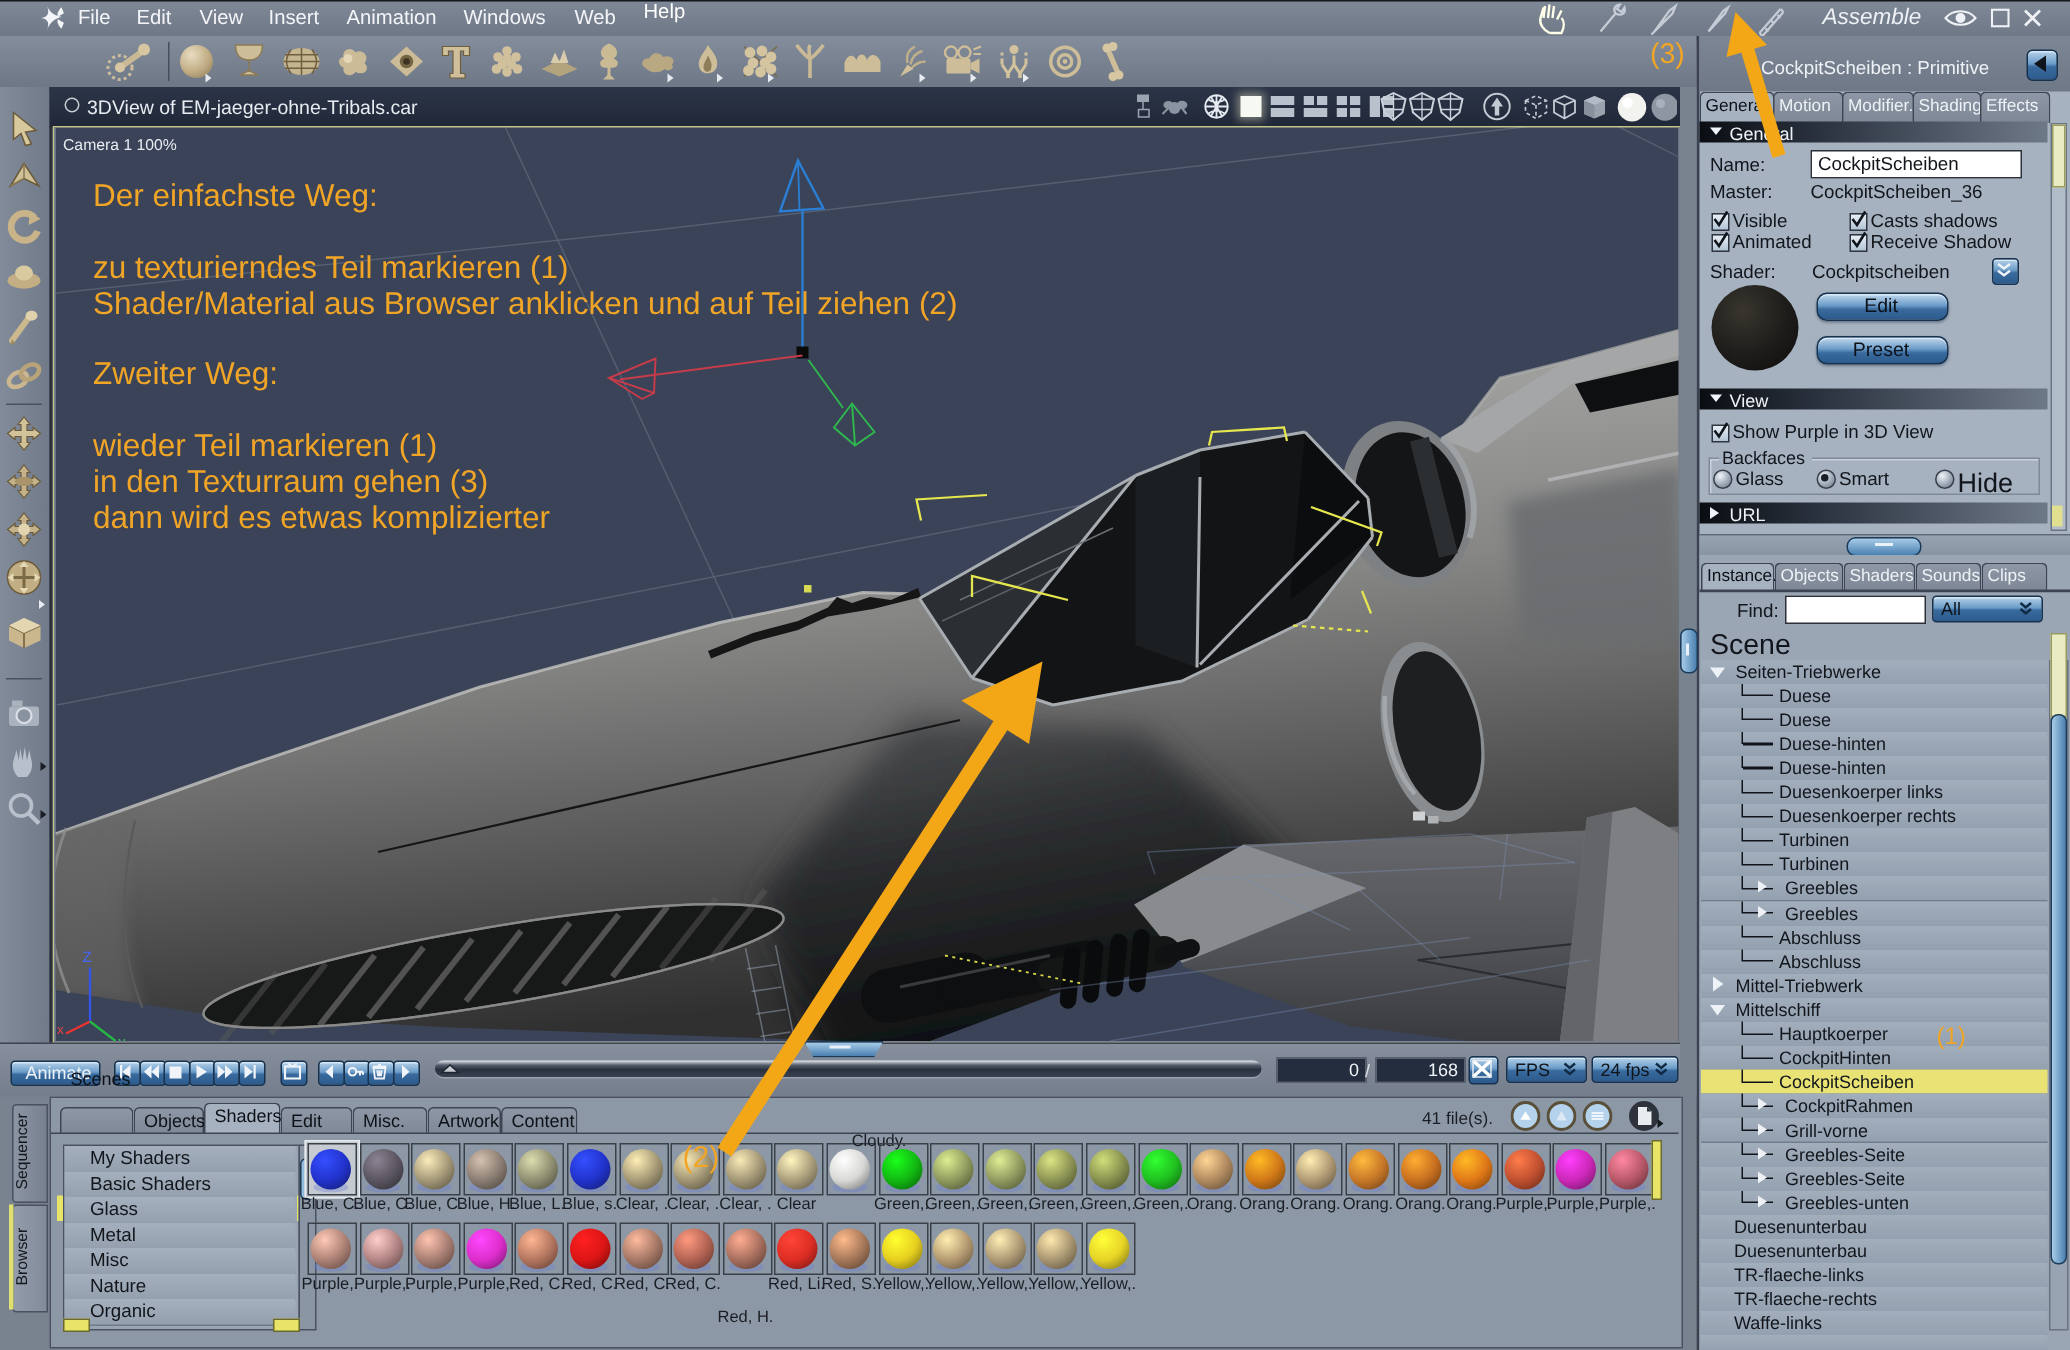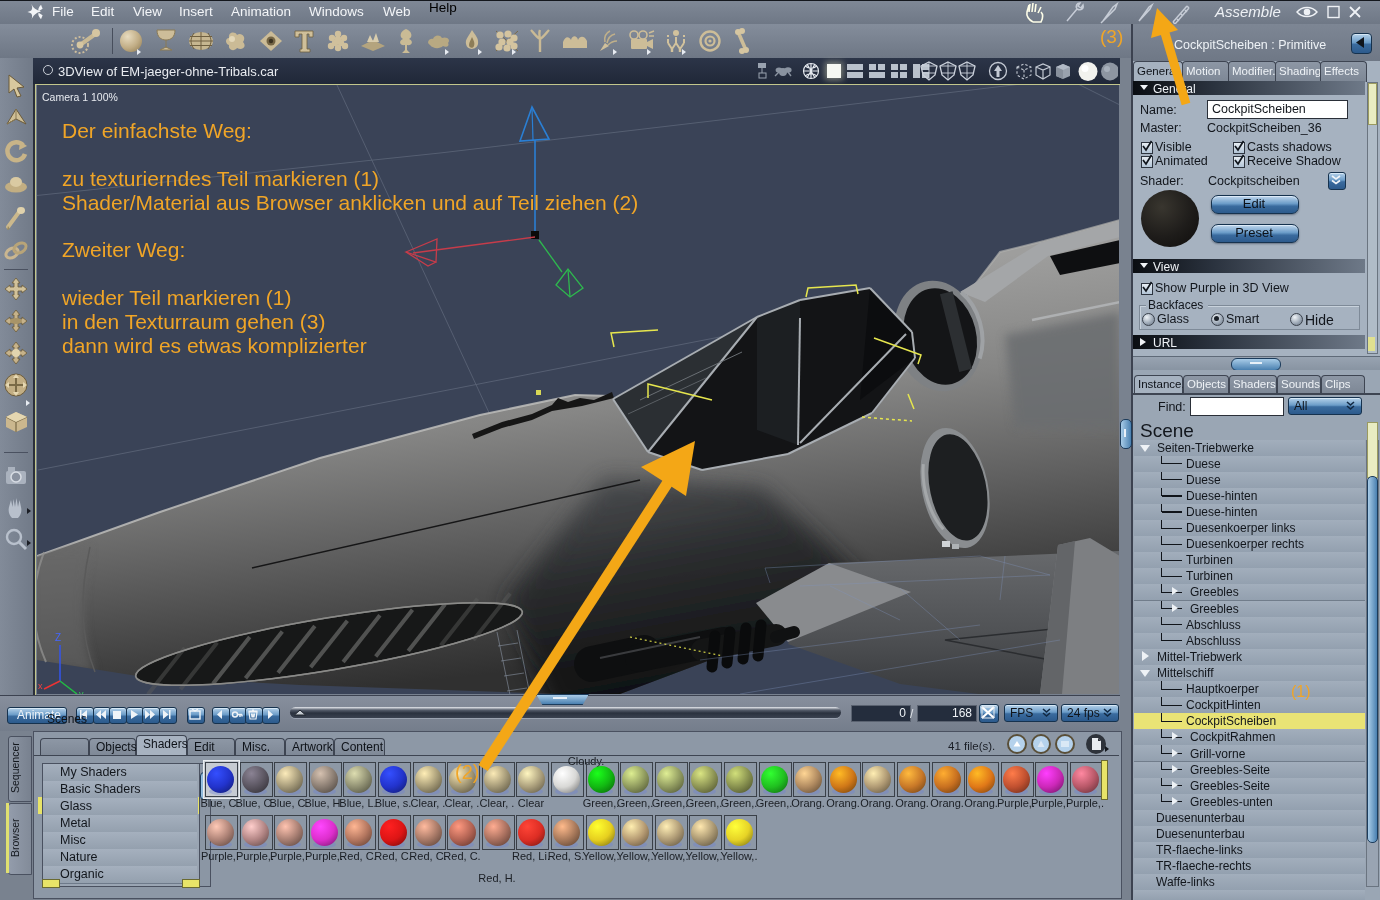--- a/index.html
+++ b/index.html
@@ -17,21 +17,21 @@
 <path d="M20 2 C17 5 16 8 17 10 L22 7 Z" fill="#f2f4f7"></path>
 <path d="M20 20 C17 17 16 14 17 12 L22 15 Z" fill="#f2f4f7"></path>
   </svg>
 <div class="txt" style="left:52px;top:4px;font-size:13.5px;color:#f3f5f8;">File</div>
 <div class="txt" style="left:91px;top:4px;font-size:13.5px;color:#f3f5f8;">Edit</div>
 <div class="txt" style="left:133px;top:4px;font-size:13.5px;color:#f3f5f8;">View</div>
 <div class="txt" style="left:179px;top:4px;font-size:13.5px;color:#f3f5f8;">Insert</div>
 <div class="txt" style="left:231px;top:4px;font-size:13.5px;color:#f3f5f8;">Animation</div>
 <div class="txt" style="left:309px;top:4px;font-size:13.5px;color:#f3f5f8;">Windows</div>
 <div class="txt" style="left:383px;top:4px;font-size:13.5px;color:#f3f5f8;">Web</div>
-<div class="txt" style="left:429px;top:0;font-size:13.5px;color:#000000;">Help</div>
+<div class="txt" style="left:429px;top:0;font-size:13.5px;color:#ffffff;">Help</div>
 <svg class="abs" style="left:1015px;top:0px" width="200" height="26" viewBox="0 0 200 26">
 <g stroke="#e8ecdc" stroke-width="1.6" fill="none">
 <path d="M18 22 C14 20 11 16 12 12 L14 5 M14 12 L15 4 M17 12 L18 3 M20 12 L21 4 M23 13 L26 7 M18 22 L26 22 C28 18 28 14 26 12" stroke="#fdfde8"></path>
 </g>
 <g stroke="#c6ccd6" stroke-width="1.5" fill="none">
 <path d="M52 21 L62 9 M62 9 C60 6 62 3 65 3 L63 6 L66 8 L68 5 C69 9 66 11 62 9"></path>
 <path d="M88 21 L98 7 L102 4 L100 9 L88 21 M88 21 L86 23"></path>
 <path d="M124 21 L134 7 L137 5 L135 9 L124 21"></path>
 <path d="M158 22 L172 6 M160 24 L174 8 M158 22 L160 24 M172 6 L174 8 M162 19 l2 2 M166 14 l2 2 M170 10 l2 2"></path>
 </g>
@@ -824,21 +824,21 @@
 <div class="txt" style="left:1155px;top:281px;font-size:12.5px;color:#12161c;">Show Purple in 3D View</div>
 <div class="abs" style="left:1139px;top:305px;width:219px;height:23px;border:1px solid #7e8a98;box-shadow:inset 1px 1px 0 #c8d2dc;"></div>
 <div class="abs" style="left:1146px;top:299px;width:62px;height:12px;background:#a6b2c0;"></div>
 <div class="txt" style="left:1148px;top:298px;font-size:12px;color:#12161c;">Backfaces</div>
 <div class="abs" style="left:1142px;top:313px;width:11px;height:11px;border-radius:50%;background:radial-gradient(circle at 35% 30%,#f0f4f8,#98a4b2 60%,#6a7684);border:1px solid #3a414c;"></div>
 <div class="txt" style="left:1157px;top:312px;font-size:12.5px;color:#12161c;">Glass</div>
 <div class="abs" style="left:1211px;top:313px;width:11px;height:11px;border-radius:50%;background:radial-gradient(circle at 35% 30%,#f0f4f8,#98a4b2 60%,#6a7684);border:1px solid #3a414c;"></div>
 <div class="abs" style="left:1214px;top:316px;width:5px;height:5px;border-radius:50%;background:#1a2028;"></div>
 <div class="txt" style="left:1226px;top:312px;font-size:12.5px;color:#12161c;">Smart</div>
 <div class="abs" style="left:1290px;top:313px;width:11px;height:11px;border-radius:50%;background:radial-gradient(circle at 35% 30%,#f0f4f8,#98a4b2 60%,#6a7684);border:1px solid #3a414c;"></div>
-<div class="txt" style="left:1305px;top:312px;font-size:14px;color:#12161c;">Hide</div>
+<div class="txt" style="left:1305px;top:312px;font-size:18px;color:#12161c;">Hide</div>
 <div class="abs" style="left:1133px;top:335px;width:232px;height:14px;background:linear-gradient(90deg,#0a0d12,#2b333f 35%,#6e7988);"></div>
 <div class="abs" style="left:1140px;top:335px;width:0;height:0;border-left:6px solid #f0f3f7;border-top:4px solid transparent;border-bottom:4px solid transparent;margin-top:3px;"></div>
 <div class="txt" style="left:1153px;top:336px;font-size:12px;color:#f0f3f7;">URL</div>
 <div class="abs" style="left:1367px;top:82px;width:9px;height:270px;background:#b0bcc8;border:1px solid #6a7480;"></div>
 <div class="abs" style="left:1368px;top:83px;width:7px;height:40px;background:#e9ecc2;border:1px solid #9a9a60;"></div>
 <div class="abs" style="left:1368px;top:337px;width:7px;height:14px;background:#e0e090;"></div>
 <div class="abs" style="left:1133px;top:356px;width:247px;height:14px;background:linear-gradient(#98a3b1,#8793a1);border-top:1px solid #5f6a78;border-bottom:1px solid #5f6a78;"></div>
 <div class="abs" style="left:1231px;top:358px;width:48px;height:11px;border-radius:6px;background:linear-gradient(#a8cce8,#4a80b0);border:1px solid #1c3c5c;"></div>
 <div class="abs" style="left:1250px;top:362px;width:12px;height:2px;background:#e8f0f8;"></div>
 <div class="abs" style="left:1133px;top:370px;width:247px;height:530px;background:#9aa6b4;"></div>

